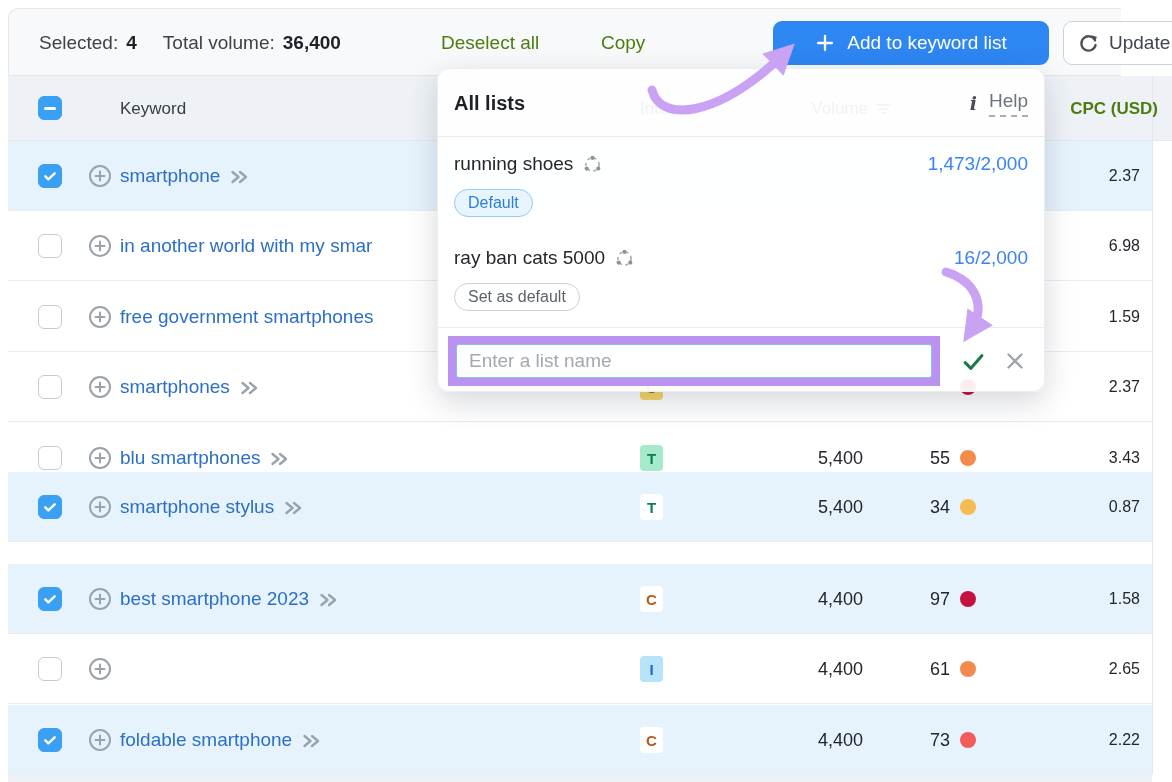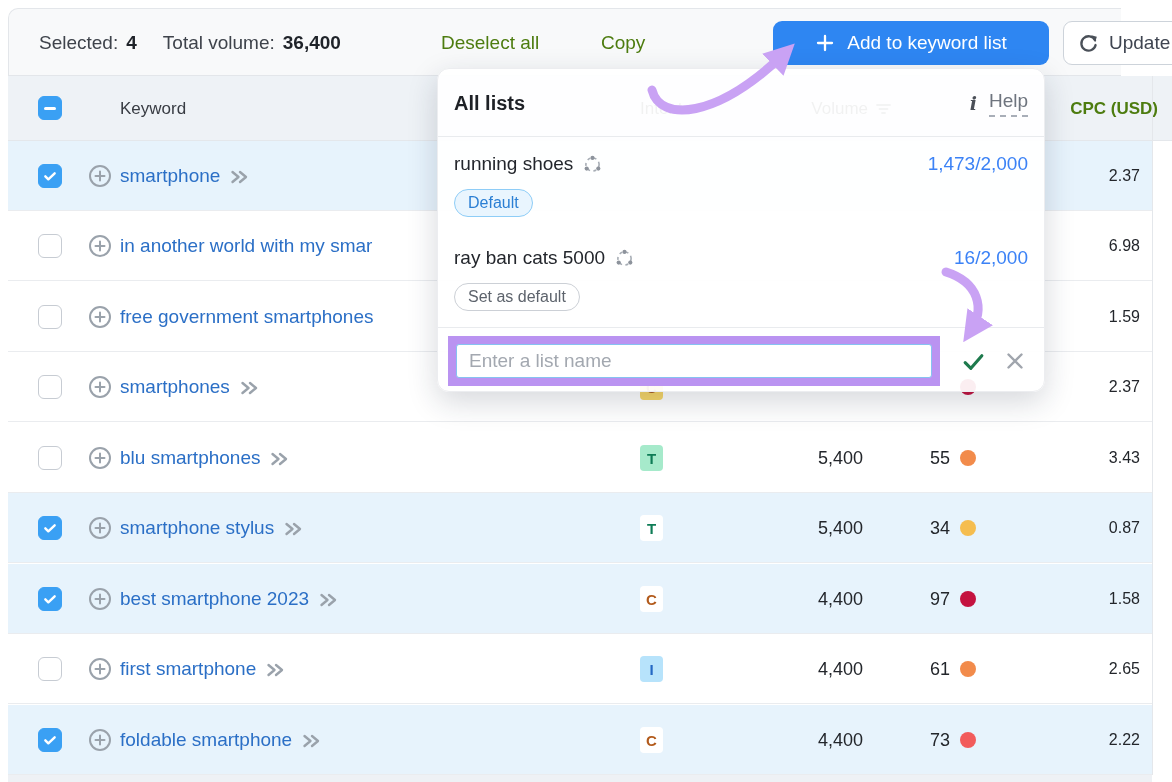--- a/index.html
+++ b/index.html
@@ -237,21 +237,21 @@
       </a>
     <span class="badge b-t">T</span>
     <span class="vol">5,400</span>
     <span class="kd">
         <span>55</span>
         <span class="dot dot-orange"></span>
       </span>
     <span class="cpc">3.43</span>
   </div>
 
-  <div class="trow sel" style="top:493px">
+  <div class="trow sel" style="top:472px">
     <span class="cb on">
         <svg width="16" height="16" viewBox="0 0 24 24">
           <path d="M5 12.5l4.5 4.5L19 8" stroke="#fff" stroke-width="3.6" fill="none" stroke-linecap="round" stroke-linejoin="round"></path>
         </svg>
       </span>
     <span class="plusico"><svg width="24" height="24" viewBox="0 0 24 24">
           <circle cx="12" cy="12" r="10" fill="none" stroke="#9AA2AB" stroke-width="2"></circle>
           <path d="M12 7.5v9M7.5 12h9" stroke="#9AA2AB" stroke-width="2" stroke-linecap="round"></path>
         </svg></span>
     <a class="kw">
@@ -293,26 +293,20 @@
       </span>
     <span class="cpc">1.58</span>
   </div>
 
   <div class="trow" style="top:634px">
     <span class="cb"></span>
     <span class="plusico"><svg width="24" height="24" viewBox="0 0 24 24">
           <circle cx="12" cy="12" r="10" fill="none" stroke="#9AA2AB" stroke-width="2"></circle>
           <path d="M12 7.5v9M7.5 12h9" stroke="#9AA2AB" stroke-width="2" stroke-linecap="round"></path>
         </svg></span>
-    <a class="kw">
-        <span>first smartphone</span>
-        <svg class="chev" width="22" height="18" viewBox="0 0 22 18">
-          <path d="M3.5 4l6 5-6 5M11 4l6 5-6 5" stroke="#9AA2AB" stroke-width="2.4" fill="none" stroke-linecap="round" stroke-linejoin="round"></path>
-        </svg>
-      </a>
     <span class="badge b-i">I</span>
     <span class="vol">4,400</span>
     <span class="kd">
         <span>61</span>
         <span class="dot dot-orange"></span>
       </span>
     <span class="cpc">2.65</span>
   </div>
 
   <div class="trow sel" style="top:705px">

